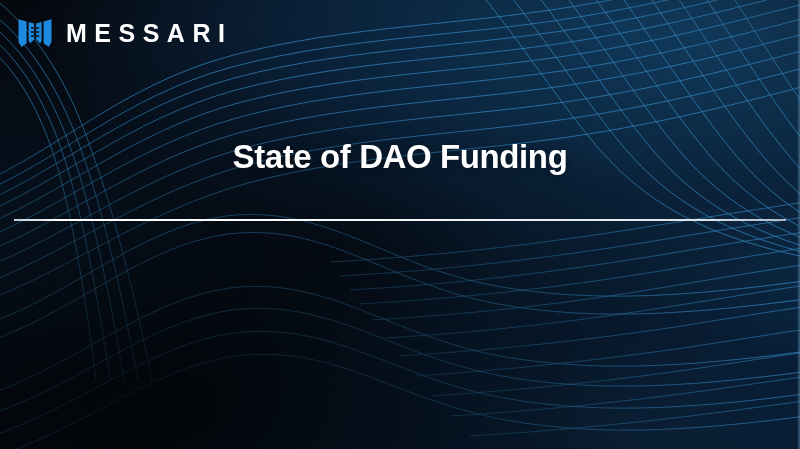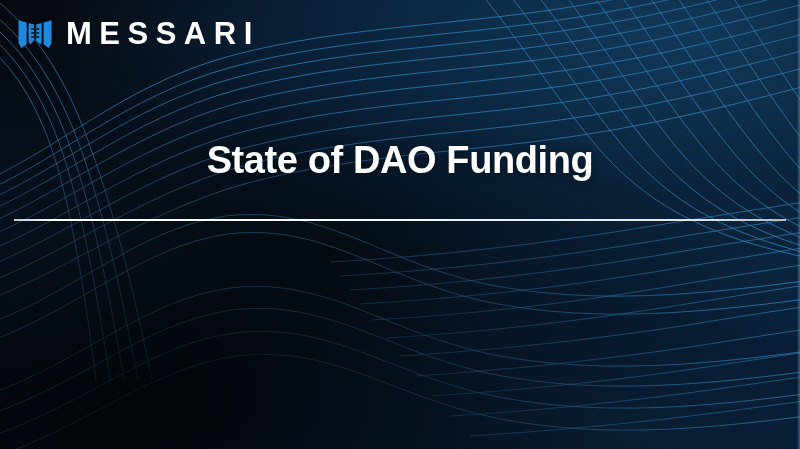--- a/index.html
+++ b/index.html
@@ -61,40 +61,40 @@
     left: 18px;
     top: 18px;
     display: flex;
     align-items: center;
     gap: 14px;
     z-index: 5;
   }
   .logo-mark { display: block; }
   .logo-word {
     color: #ffffff;
-    font-size: 31px;
+    font-size: 25px;
     font-weight: 700;
     letter-spacing: 7.5px;
     line-height: 1;
     white-space: nowrap;
   }
 
   
   .title-block {
     position: absolute;
     left: 0;
     top: 138px;
     width: 800px;
     text-align: center;
     z-index: 5;
   }
   .title {
     display: inline-block;
     color: #ffffff;
-    font-size: 38px;
+    font-size: 33px;
     font-weight: 700;
     letter-spacing: -0.4px;
     line-height: 1.18;
     margin: 0;
     text-shadow: 0 1px 10px rgba(0,0,0,0.40);
   }
   .rule {
     position: absolute;
     left: 14px;
     top: 219px;

